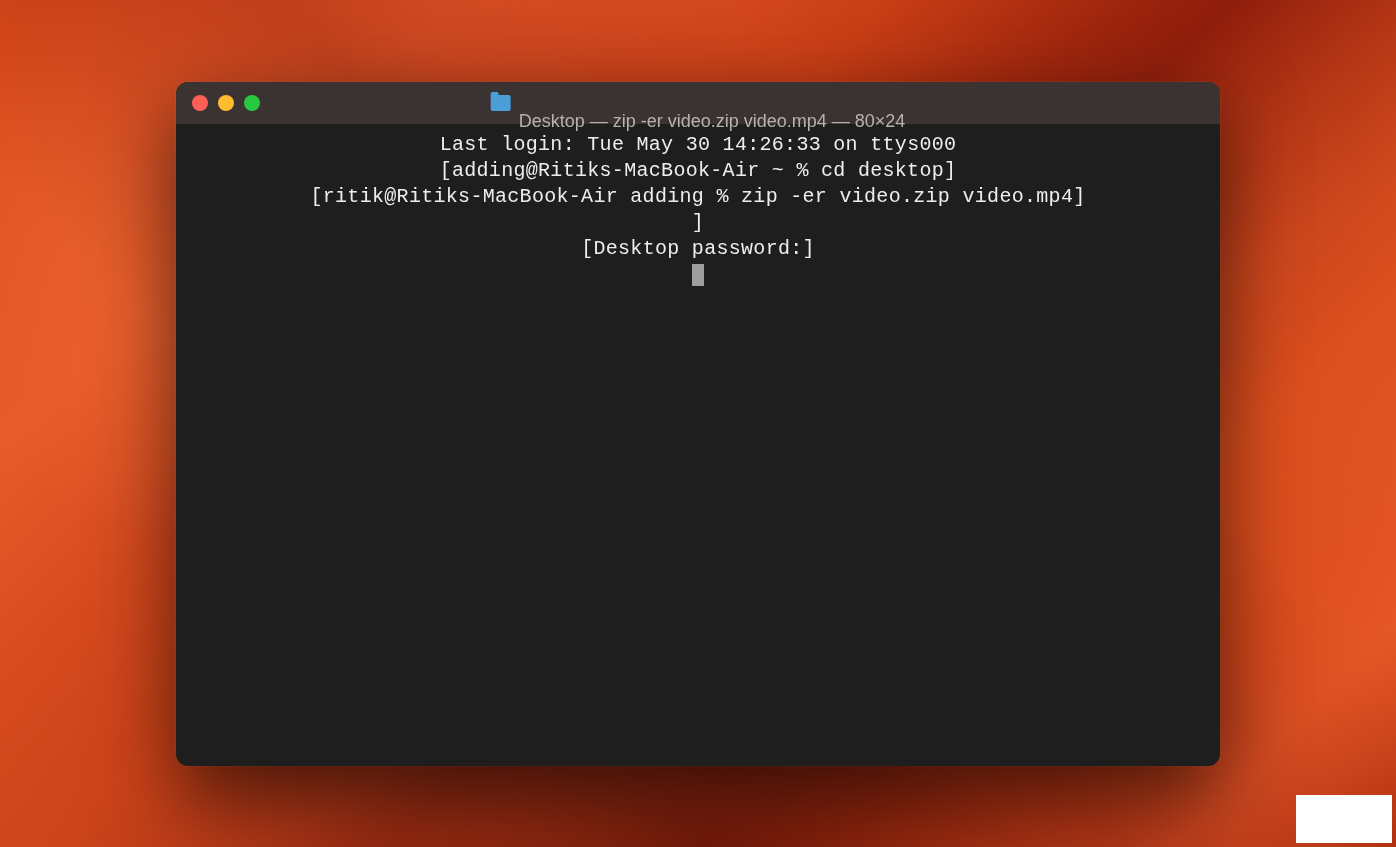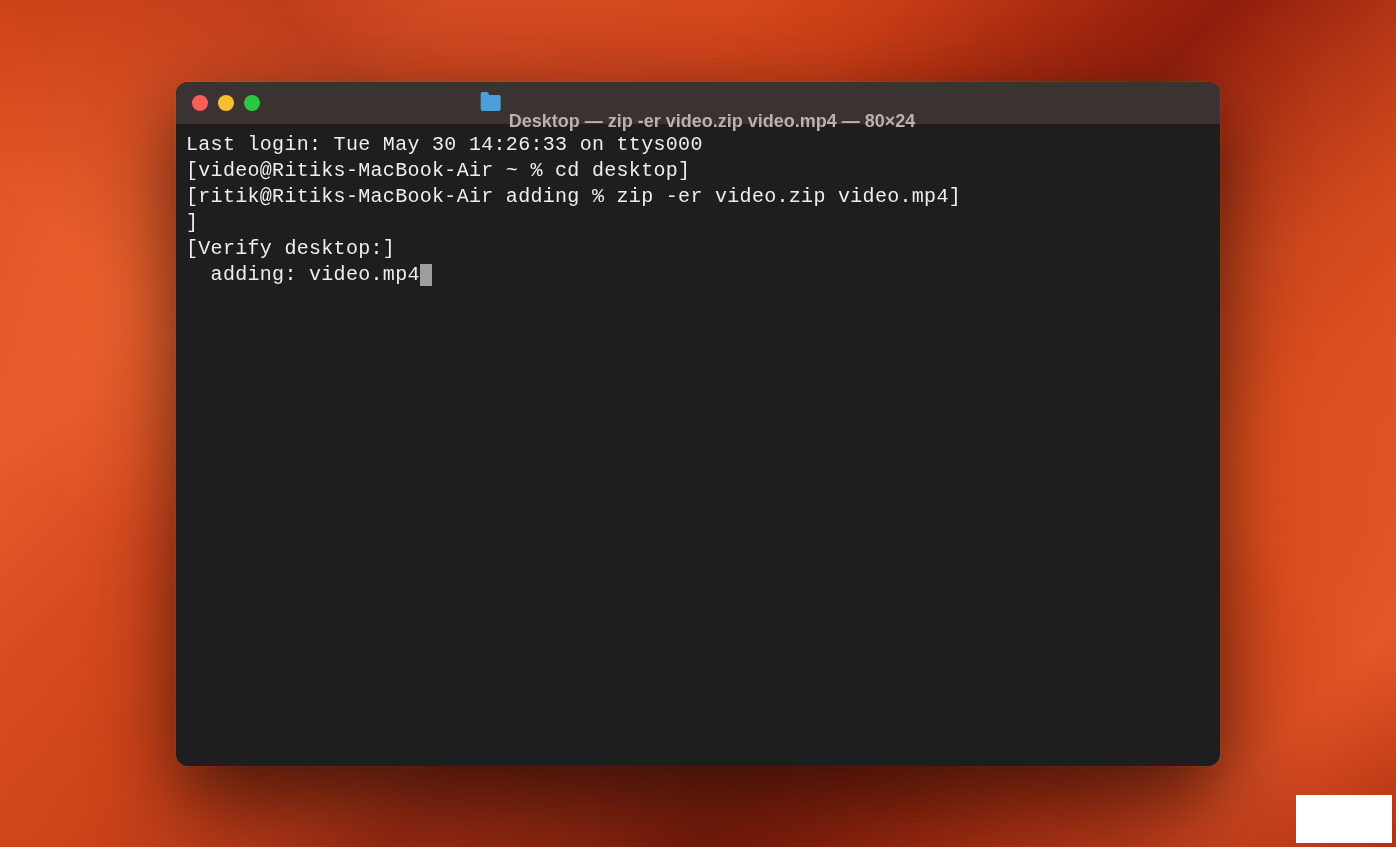--- a/index.html
+++ b/index.html
@@ -91,37 +91,37 @@
       top: -3px;
       left: 0;
       width: 8px;
       height: 4px;
       background: #4a9fd8;
       border-radius: 2px 2px 0 0;
     }
     .window-title {
       color: #b8b2ae;
       font-size: 18px;
-      font-weight: 700;
+      font-weight: 400;
       margin-top: 36px;
     }
     .terminal-body {
       padding: 8px 10px;
       font-family: 'SF Mono', Menlo, Monaco, 'Courier New', monospace;
       font-size: 20px;
       line-height: 26px;
       color: #ededed;
       letter-spacing: 0.3px;
       position: relative;
       height: calc(100% - 42px);
     }
     .terminal-line {
       white-space: pre;
       display: flex;
-      justify-content: flex-start;
+      justify-content: center;
     }
     .line-content {
       white-space: pre;
     }
     .line-end {
       color: #ededed;
     }
     .cursor {
       display: inline-block;
       width: 12px;
@@ -155,34 +155,34 @@
       <div class="folder-icon"></div>
       <span class="window-title">Desktop — zip -er video.zip video.mp4 — 80×24</span>
     </div>
   </div>
   <div class="terminal-body">
     <div class="terminal-line">
       <span class="line-content">Last login: Tue May 30 14:26:33 on ttys000</span>
       <span class="line-end"></span>
     </div>
     <div class="terminal-line">
-      <span class="line-content">[video@Ritiks-MacBook-Air ~ % cd desktop</span>
+      <span class="line-content">[adding@Ritiks-MacBook-Air ~ % cd desktop</span>
       <span class="line-end">]</span>
     </div>
     <div class="terminal-line">
       <span class="line-content">[ritik@Ritiks-MacBook-Air adding % zip -er video.zip video.mp4</span>
       <span class="line-end">]</span>
     </div>
     <div class="terminal-line">
       <span class="line-end">]</span>
     </div>
     <div class="terminal-line">
-      <span class="line-content">[Verify desktop:</span>
+      <span class="line-content">[Desktop password:</span>
       <span class="line-end">]</span>
     </div>
     <div class="terminal-line">
-      <span class="line-content"><span>  adding: video.mp4</span><span class="cursor"></span></span>
+      <span class="line-content"><span class="cursor"></span></span>
       <span class="line-end"></span>
     </div>
   </div>
 </div>
 
 <div class="white-box"></div>
 
 </body></html>

